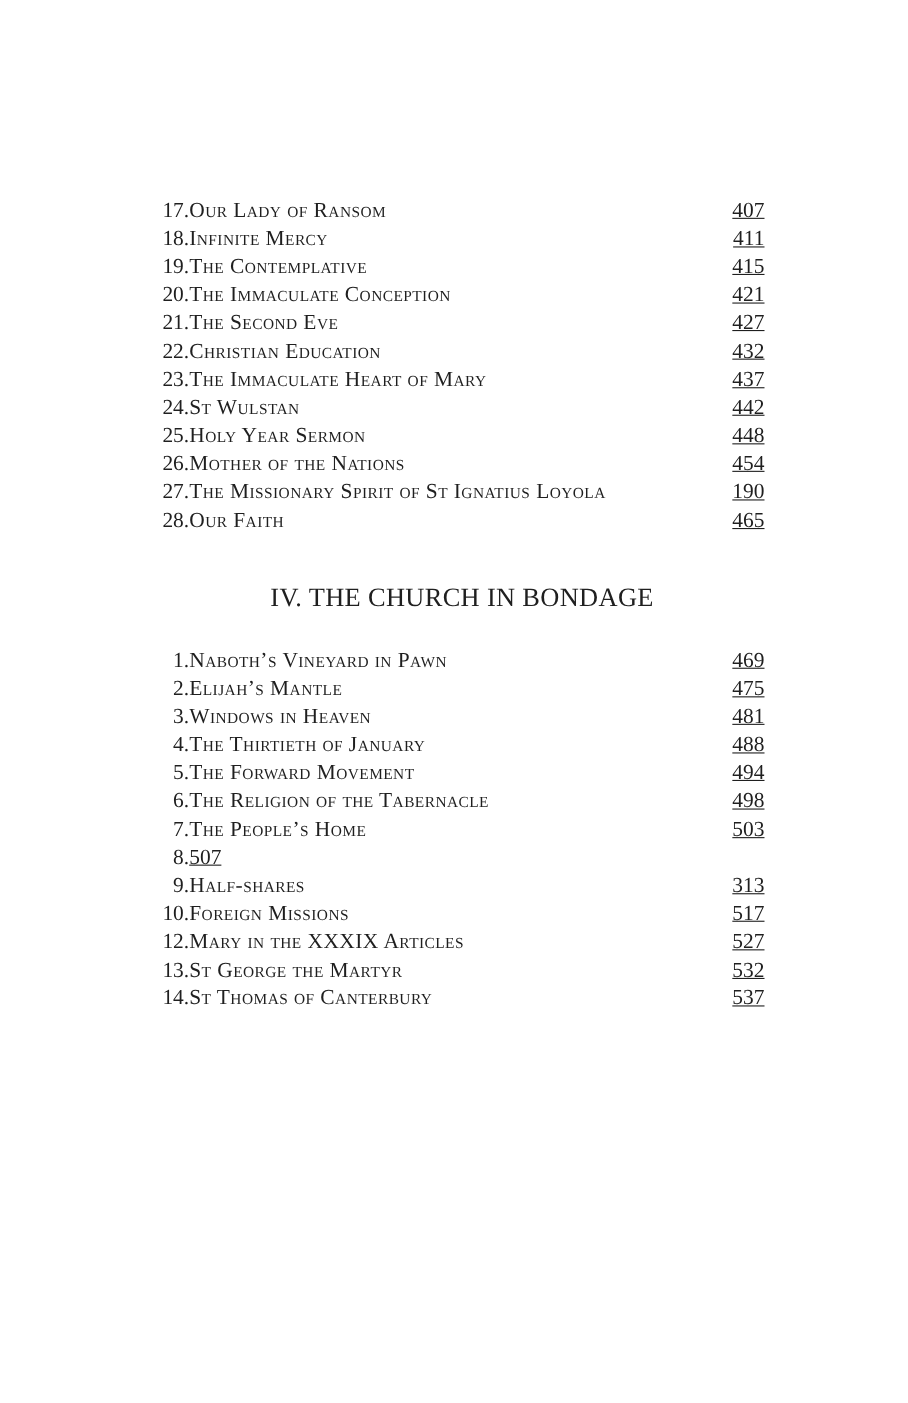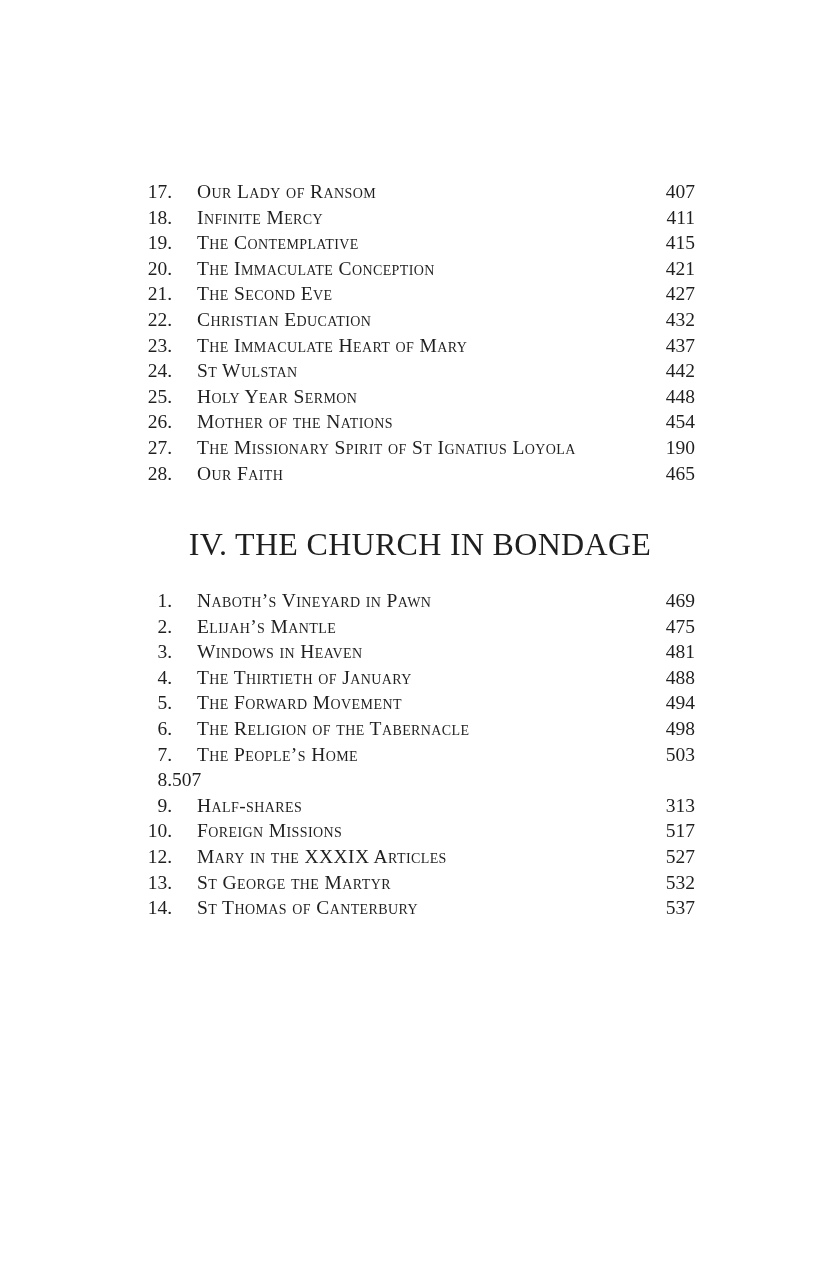--- a/index.html
+++ b/index.html
@@ -31,21 +31,21 @@
   .toc-list-continued {
     top: 179px;
   }
   .section-heading {
     position: absolute;
     left: 145px;
     top: 524px;
     width: 550px;
     margin: 0;
     text-align: center;
-    font-size: 32px;
+    font-size: 24px;
     font-weight: normal;
     line-height: 40px;
     letter-spacing: 0.3px;
     color: #1f1f1f;
     white-space: nowrap;
   }
   .toc-list-section-iv {
     top: 588px;
   }
   .toc-row {
@@ -55,29 +55,29 @@
     line-height: 25.6px;
     font-size: 19.5px;
   }
   .toc-num {
     flex: none;
     width: 27px;
     text-align: right;
   }
   .toc-title {
     flex: 1 1 auto;
-    margin-left: 25px;
     font-variant: small-caps;
     letter-spacing: 0.4px;
     white-space: nowrap;
     overflow: hidden;
   }
   .toc-page-num {
     flex: none;
     text-align: right;
+    text-decoration: underline;
   }
 </style>
 </head>
 <body>
 
 <div class="book-page">
 
   <div class="toc-list toc-list-continued">
       <div class="toc-row">
         <span class="toc-num">17.</span>

